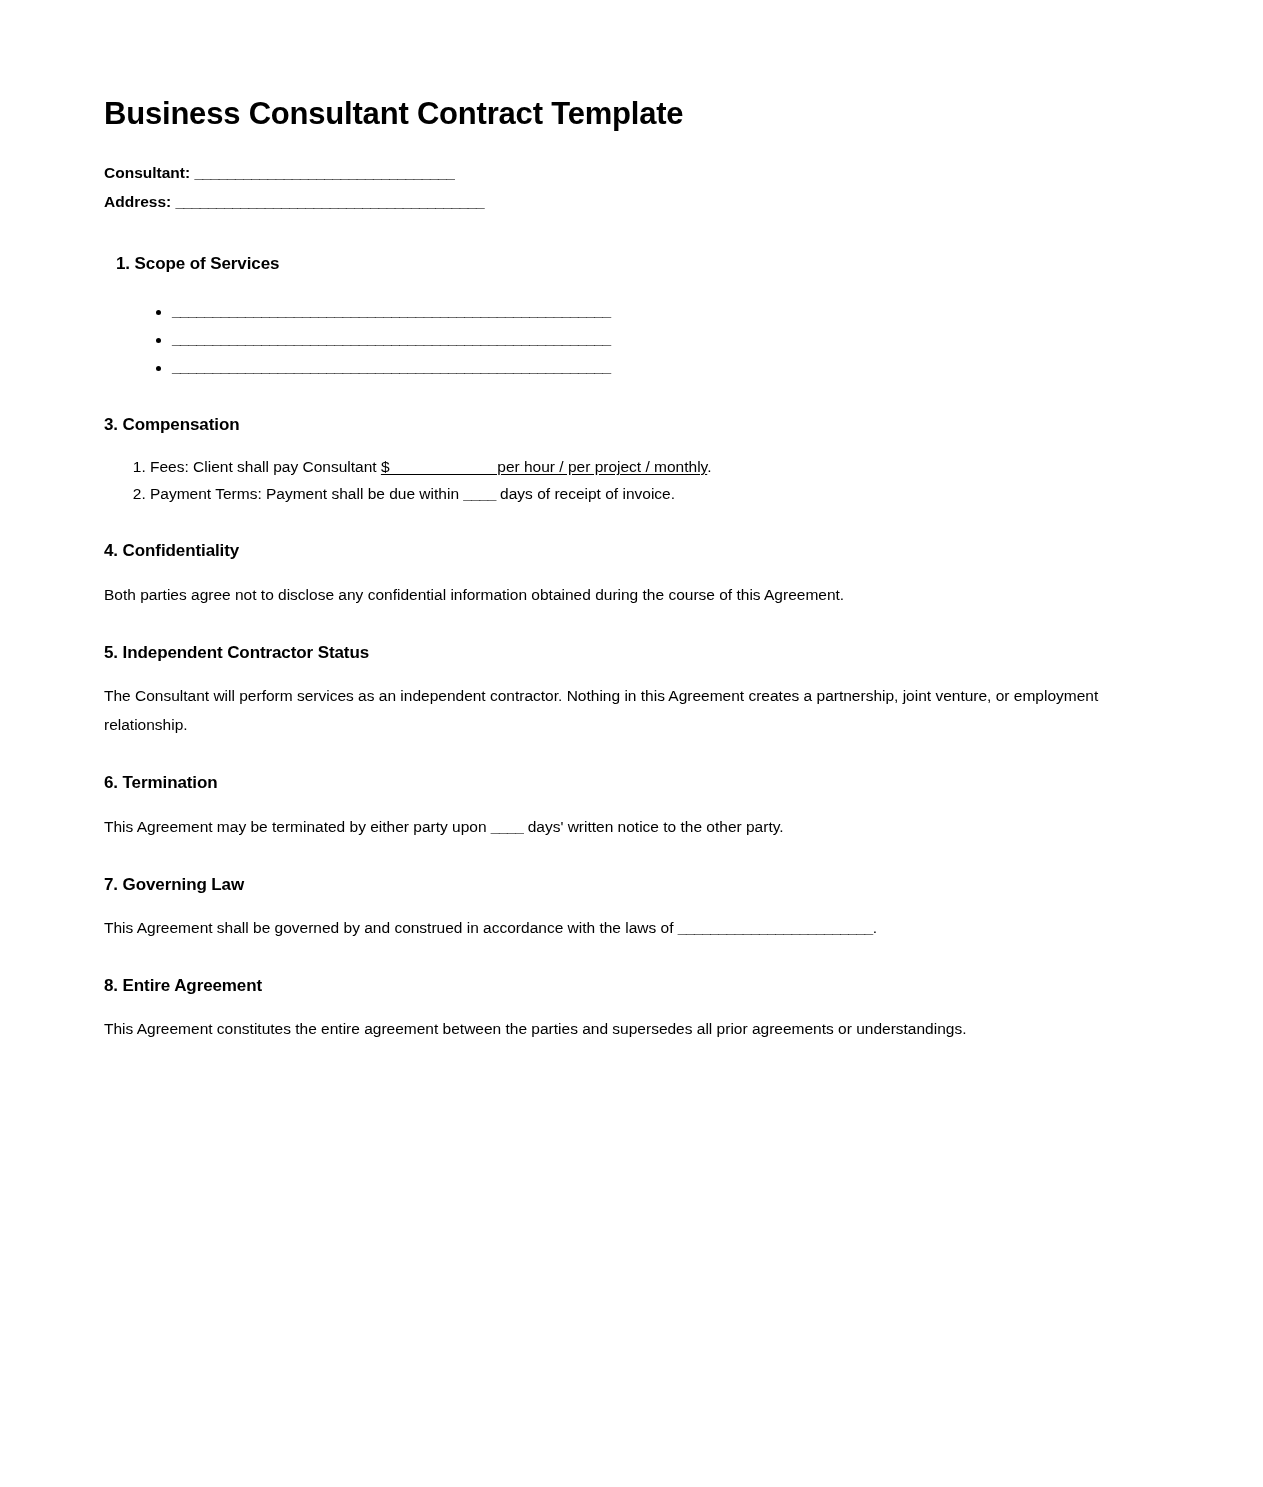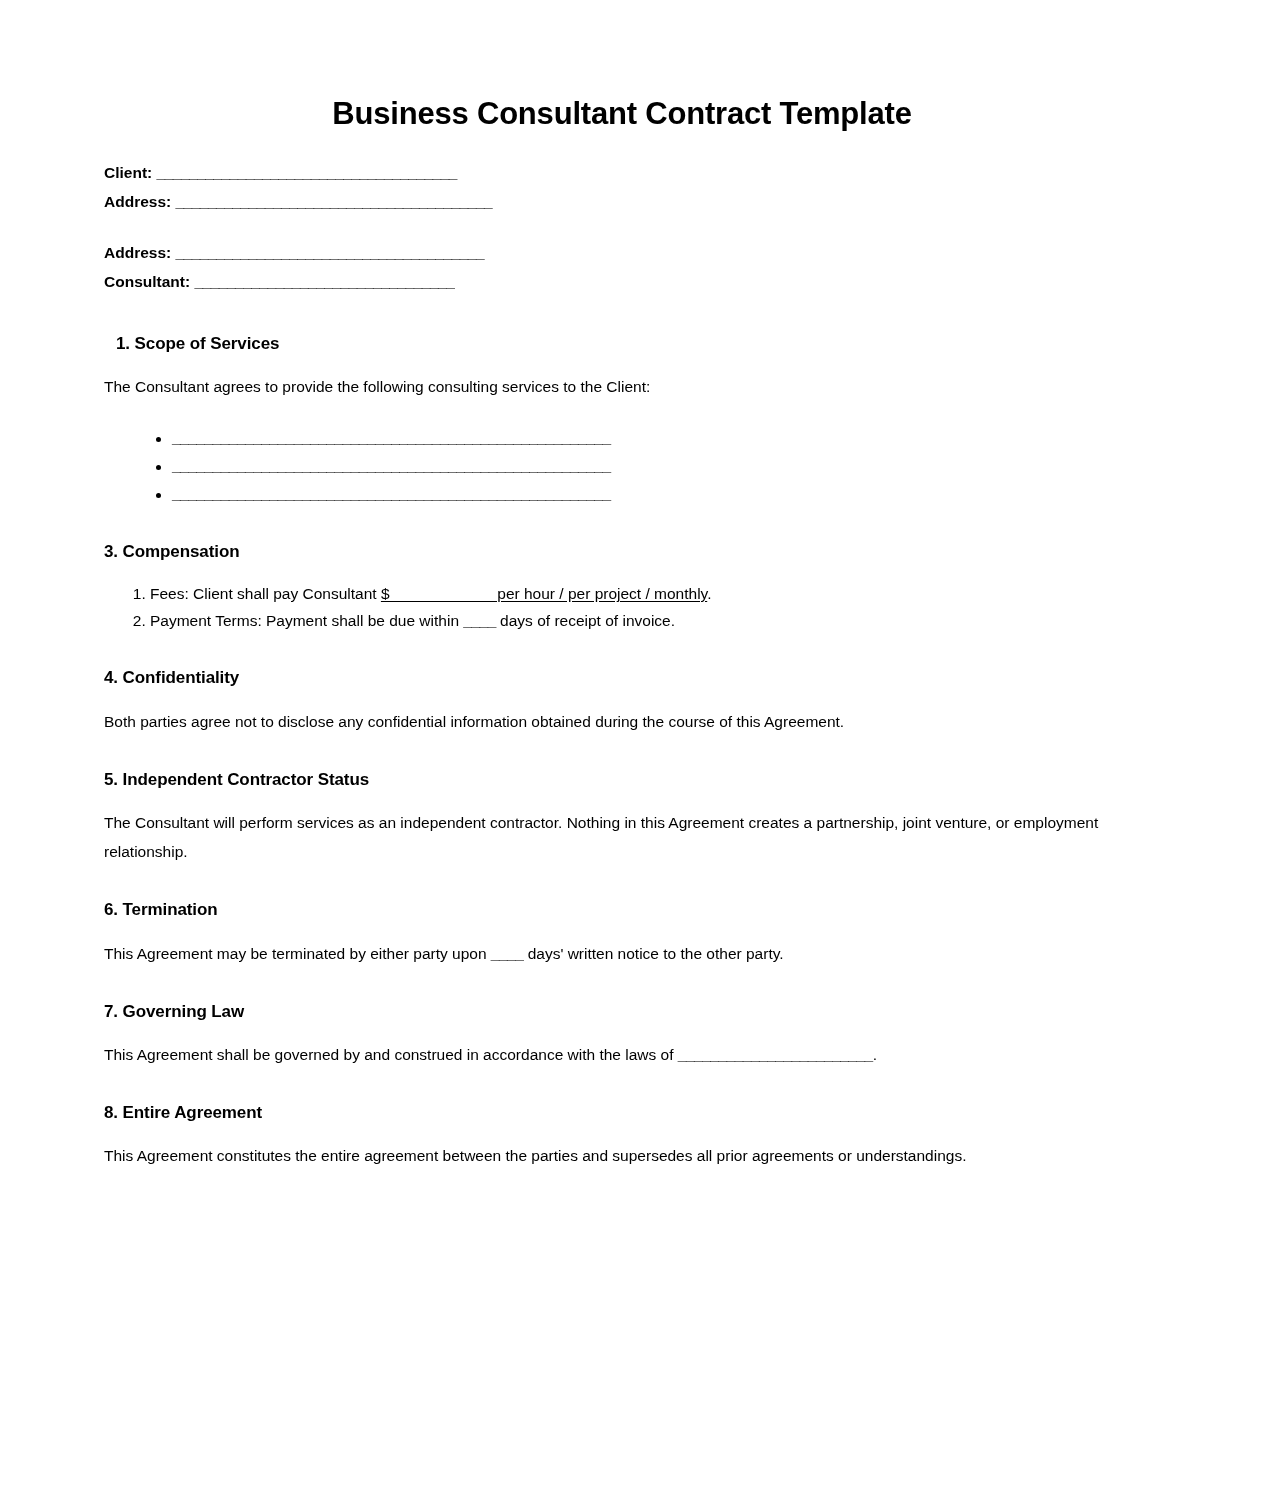--- a/index.html
+++ b/index.html
@@ -22,21 +22,20 @@
     background: #ffffff;
     box-sizing: border-box;
     padding: 96px 123px 0 104px;
   }
   .doc-title {
     font-size: 31px;
     font-weight: bold;
     letter-spacing: -0.2px;
     margin: 0 0 26px 0;
     line-height: 1.15;
-    text-align: center;
   }
   .para {
     font-size: 15.5px;
     line-height: 29px;
     margin: 0;
   }
   .intro {
     margin-bottom: 26px;
   }
   .party-block {
@@ -99,32 +98,27 @@
   .nowrap { white-space: nowrap; text-align: center; }
 </style>
 </head>
 <body>
 
 <div class="page">
 
   <h1 class="doc-title">Business Consultant Contract Template</h1>
 
 
-  <div class="party-block">
-    <div class="party-line"><span class="party-label">Client:</span> <span class="blank">_____________________________________</span></div>
-    <div class="party-line"><span class="party-label">Address:</span> <span class="blank">_______________________________________</span></div>
-  </div>
 
   <div class="party-block">
+    <div class="party-line"><span class="party-label">Consultant:</span> <span class="blank">________________________________</span></div>
     <div class="party-line"><span class="party-label">Address:</span> <span class="blank">______________________________________</span></div>
-    <div class="party-line"><span class="party-label">Consultant:</span> <span class="blank">________________________________</span></div>
   </div>
 
   <h2 class="section first">1. Scope of Services</h2>
-  <p class="para sec-body">The Consultant agrees to provide the following consulting services to the Client:</p>
   <ul class="blank-list">
     <li><span class="blank">______________________________________________________</span></li>
     <li><span class="blank">______________________________________________________</span></li>
     <li><span class="blank">______________________________________________________</span></li>
   </ul>
 
 
   <h2 class="section">3. Compensation</h2>
   <ol class="comp-list">
     <li><span>Fees: Client shall pay Consultant </span><span class="u-run nowrap">$____________ per hour / per project / monthly</span><span>.</span></li>

